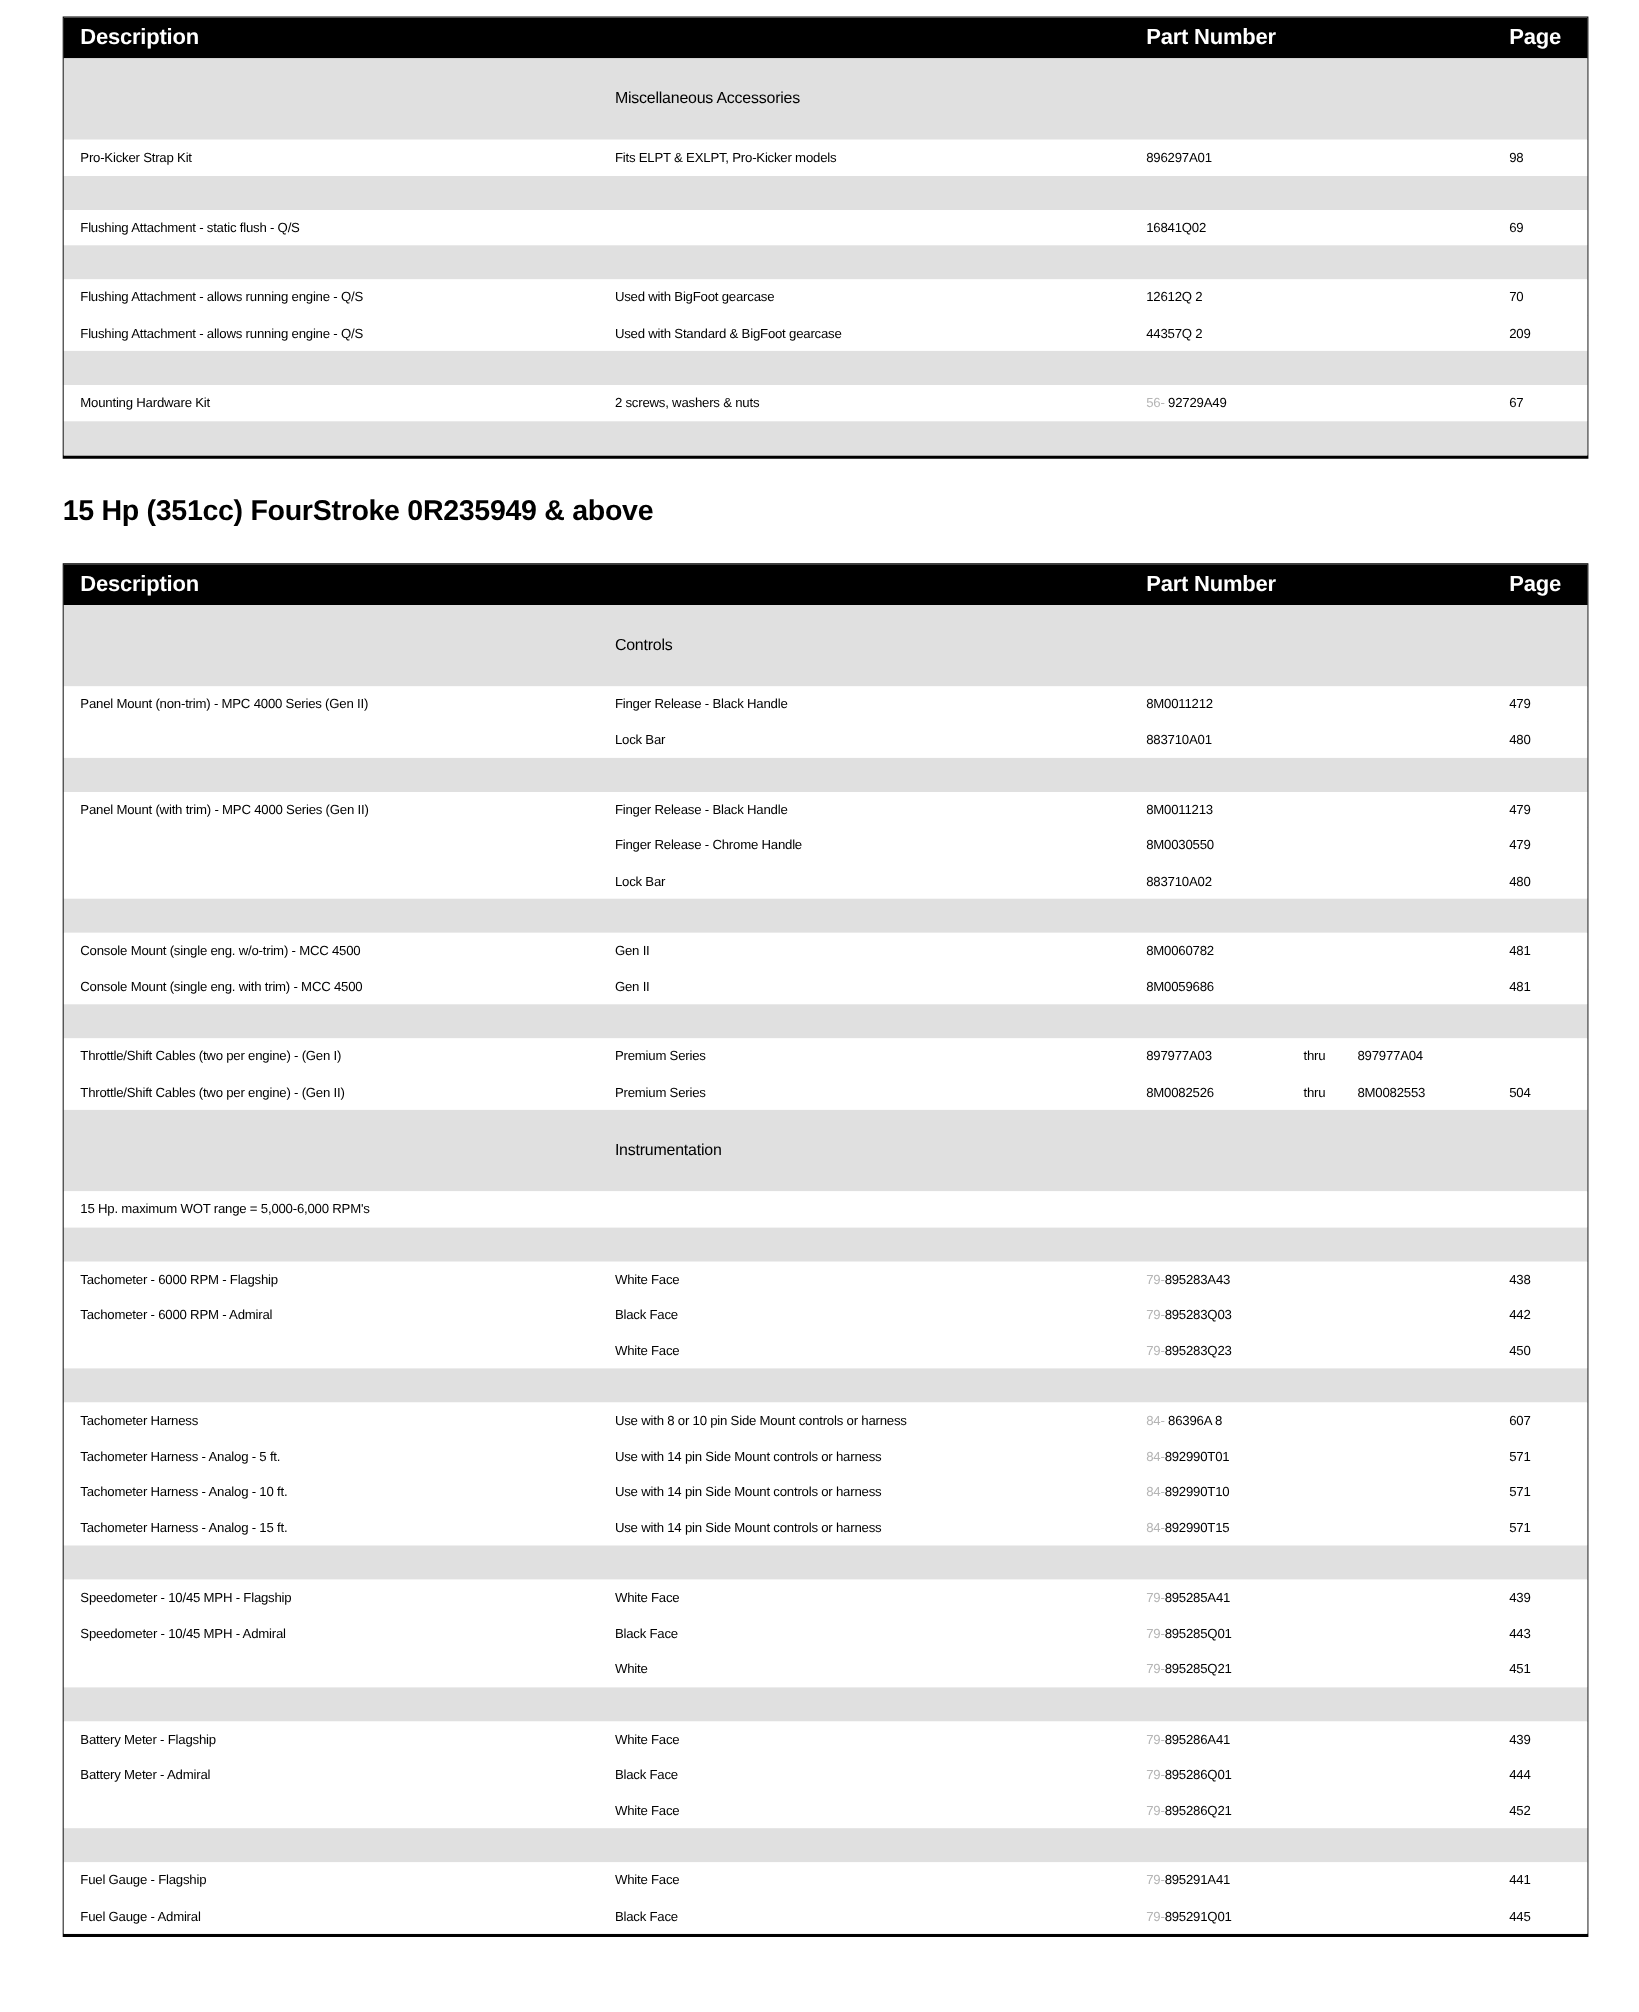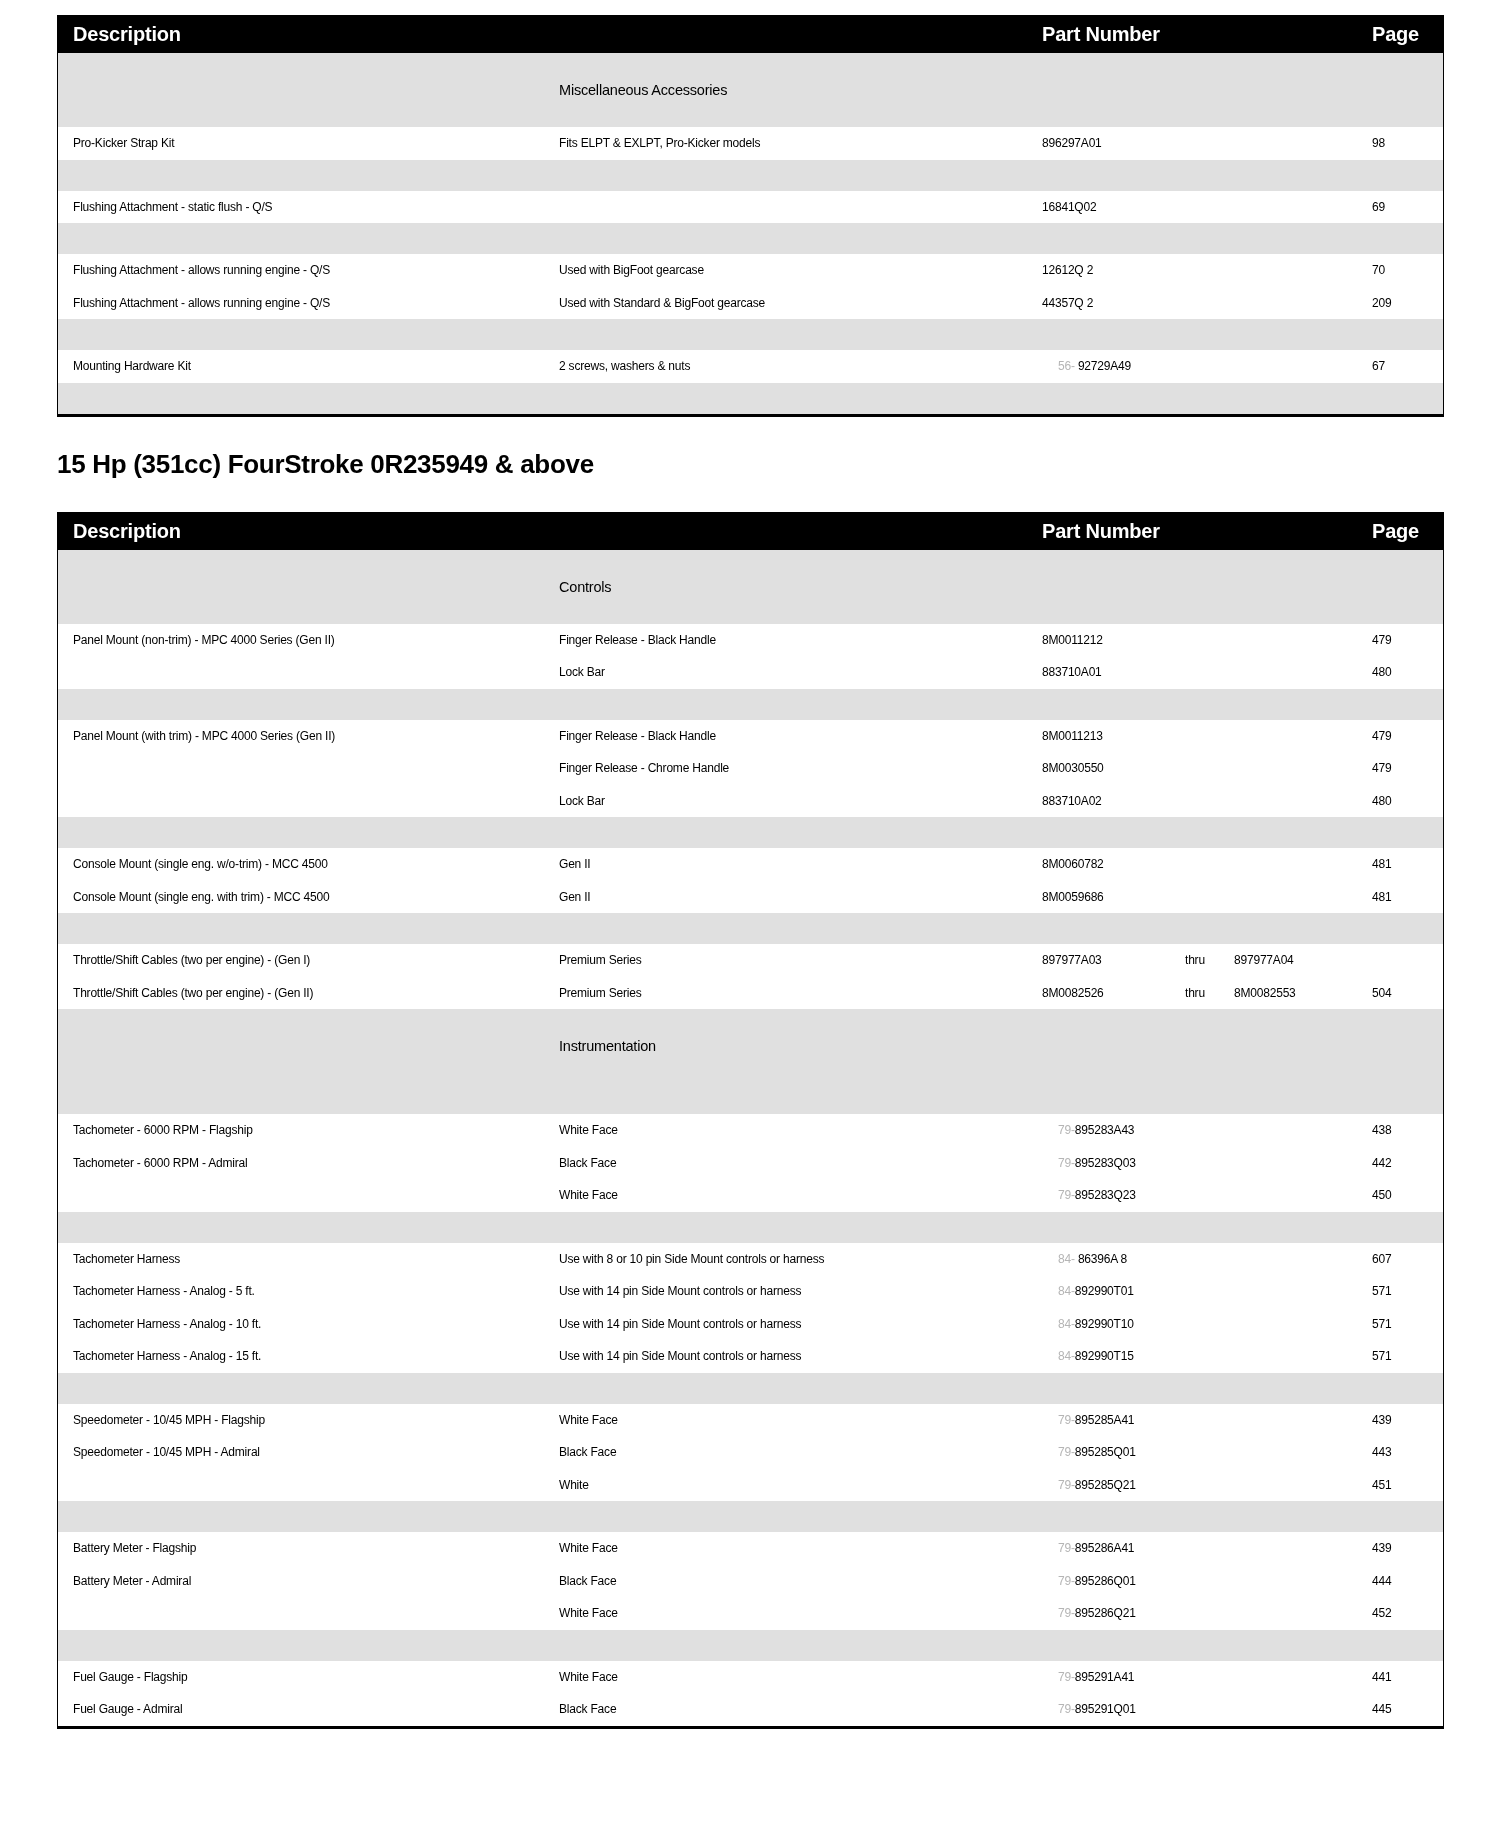--- a/index.html
+++ b/index.html
@@ -26,21 +26,21 @@
   .section{background:var(--band,#e0e0e0);height:74px;font-size:14.5px;}
   .spacer{background:var(--band,#e0e0e0);height:31px;}
   .item{background:#fff;height:32.5px;font-size:12px;}
   .cell{white-space:pre;letter-spacing:-0.2px;overflow:visible;}
   .c-desc{padding-left:15px;}
   .c-note{padding-left:1px;}
   .c-part{padding-left:1px;}
   .c-thru{padding-left:1px;}
   .c-part2{padding-left:1px;}
   .c-page{padding-left:1px;}
-  .part-prefix{color:var(--prefix,#b5b5b5);margin-left:16px;}
+  .part-prefix{color:var(--prefix,#b5b5b5);}
   .model-heading{
     margin:32px 0 33px 57px;
     font-size:26px;font-weight:bold;line-height:30px;letter-spacing:-0.3px;
   }
 </style>
 </head>
 <body>
 
 <div class="parts-table table-1">
   <div class="row header">
@@ -191,20 +191,28 @@
         <div class="cell c-note">Premium Series</div>
         <div class="cell c-part"><span>8M0082526</span></div>
         <div class="cell c-thru">thru</div>
         <div class="cell c-part2">8M0082553</div>
         <div class="cell c-page">504</div>
       </div>
       <div class="row section">
         <div class="cell c-desc"></div>
         <div class="cell c-note">Instrumentation</div>
       </div>
+      <div class="row item">
+        <div class="cell c-desc">15 Hp. maximum WOT range = 5,000-6,000 RPM's</div>
+        <div class="cell c-note"></div>
+        <div class="cell c-part"></div>
+        <div class="cell c-thru"></div>
+        <div class="cell c-part2"></div>
+        <div class="cell c-page"></div>
+      </div>
       <div class="row spacer"></div>
       <div class="row item">
         <div class="cell c-desc">Tachometer - 6000 RPM - Flagship</div>
         <div class="cell c-note">White Face</div>
         <div class="cell c-part"><span class="part-prefix">79-</span><span>895283A43</span></div>
         <div class="cell c-thru"></div>
         <div class="cell c-part2"></div>
         <div class="cell c-page">438</div>
       </div>
       <div class="row item">

